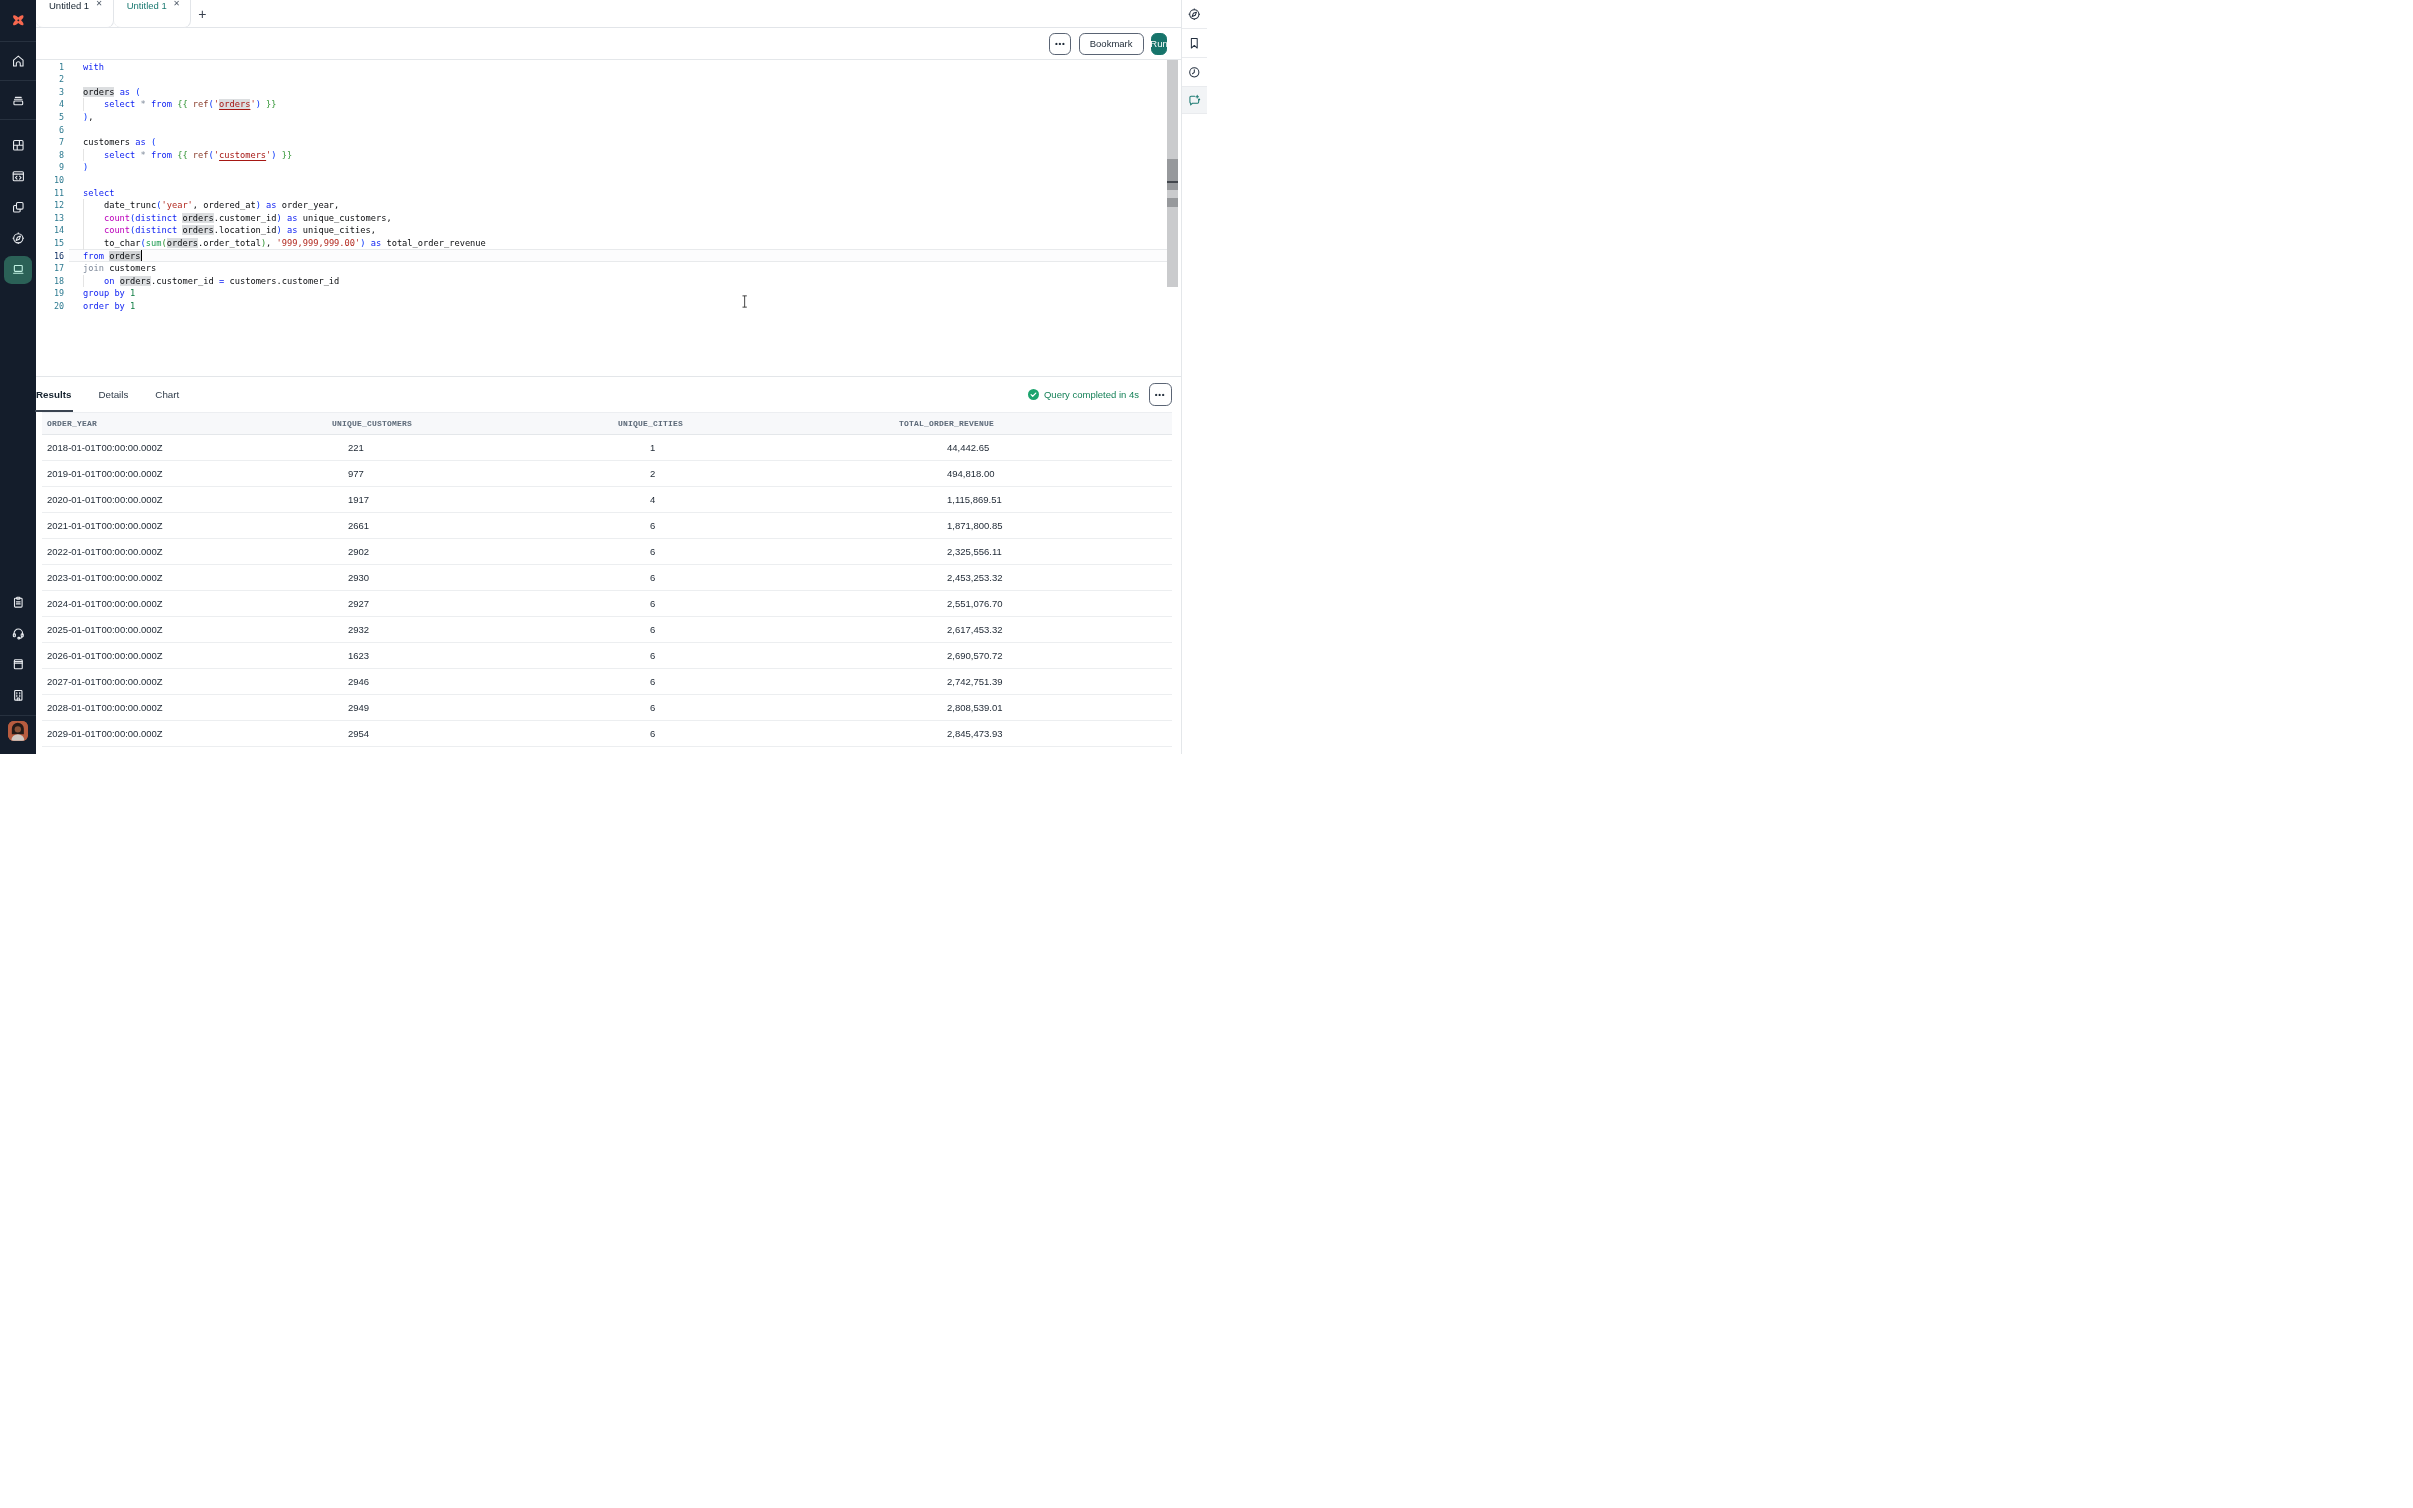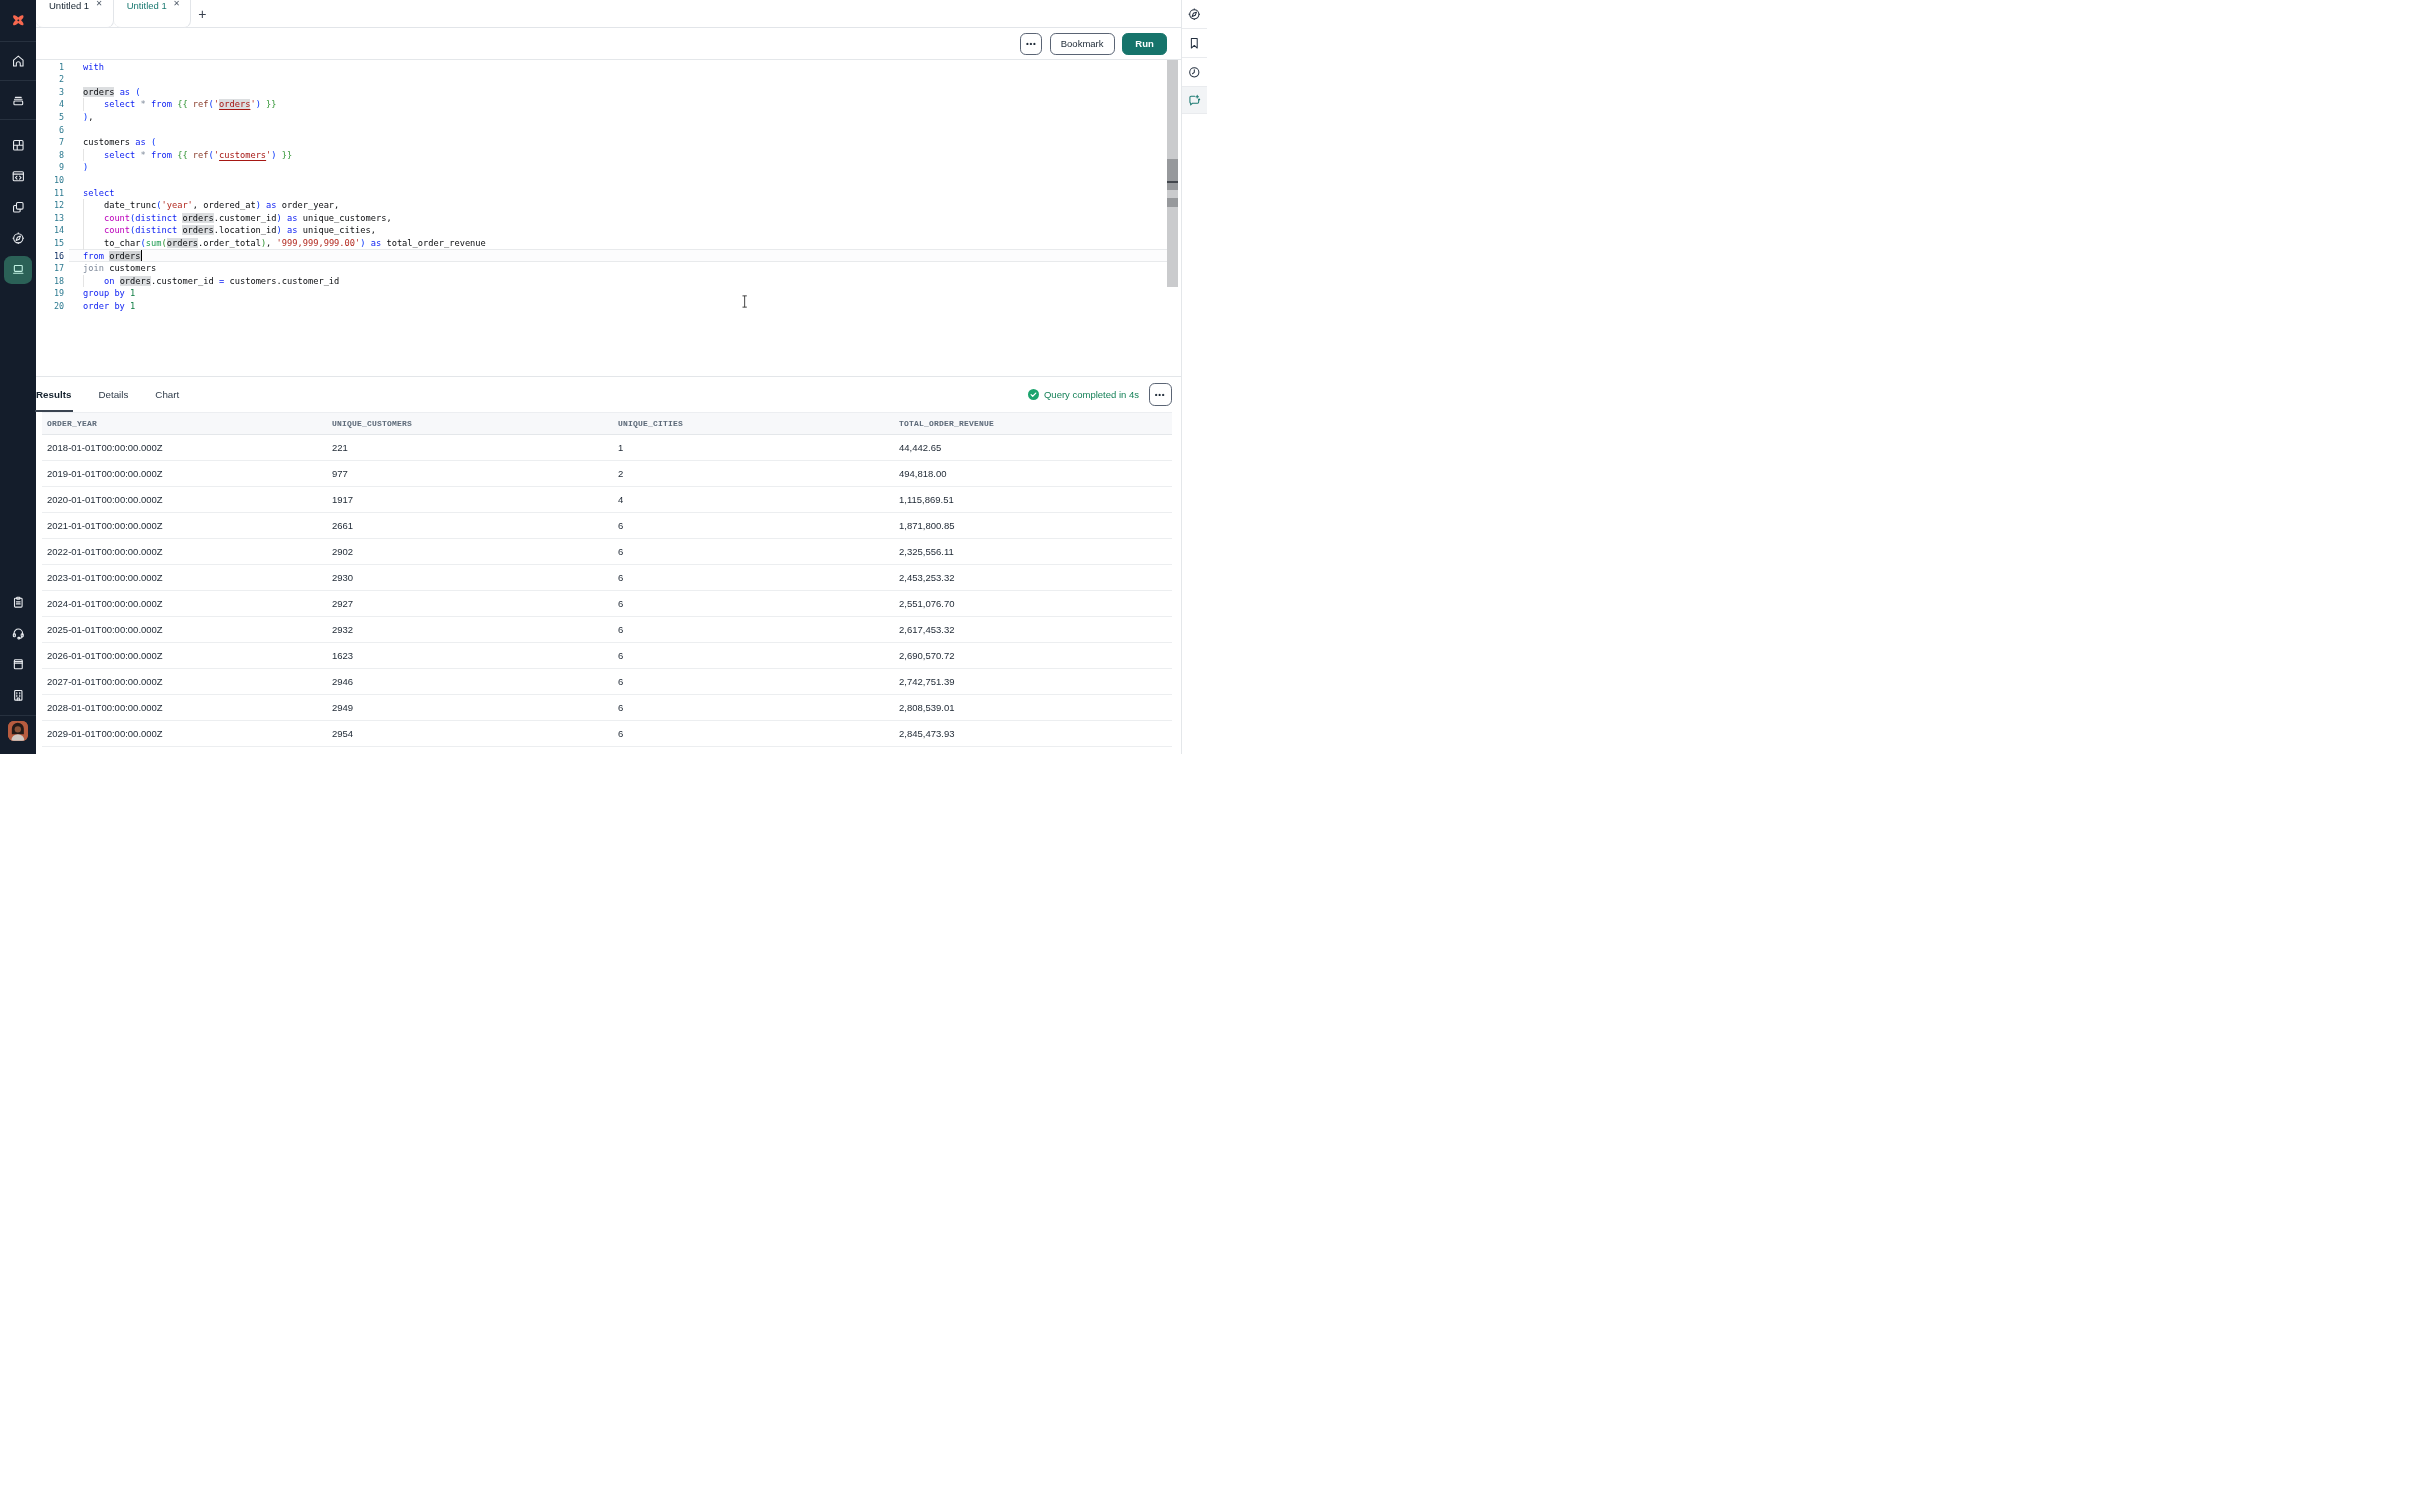--- a/index.html
+++ b/index.html
@@ -49,21 +49,21 @@
 
   
   .toolbar { position:absolute; left:0; right:0; top:28px; height:32px; background:#fff;
              border-bottom:0.7px solid #e4e7ea; display:flex; align-items:center;
              justify-content:flex-end; gap:7.3px; padding-right:14px; }
   .btn { height:22px; border:0.7px solid #5a6474; border-radius:5.8px; background:#fff;
          color:#1d2936; font-size:9.5px; display:flex; align-items:center; justify-content:center;
          cursor:pointer; font-family:"Liberation Sans",sans-serif; }
   .btn-ellipsis { width:22px; letter-spacing:0.7px; font-size:8px; font-weight:bold; }
   .btn-bookmark { padding:0 10.2px; }
-  .btn-run { width:45px; background:#16746b; border:0.7px solid #16746b; color:#fff;font-weight:bold; }
+  .btn-run { width:16px; background:#16746b; border:0.7px solid #16746b; color:#fff; }
 
   
   .editor { position:absolute; left:0; right:0; top:60px; height:316px; background:#fff;
             font-family:"DejaVu Sans Mono","Liberation Mono",monospace; }
   .cur-line { position:absolute; left:33px; right:14px; top:189px; height:12.6px;
               border-top:0.7px solid #e8eaec; border-bottom:0.7px solid #e8eaec; background:#fcfcfd; }
   .gutter { position:absolute; left:0; top:0.7px; width:28px; text-align:right;
             font-size:8.4px; color:#2d7a90; }
   .gutter div { height:12.6px; line-height:12.6px; }
   .gutter div.act { color:#0f2f63; }
@@ -98,21 +98,21 @@
   .rstatus-text { font-size:9.5px; color:#158158; }
   .rtab-ellipsis { position:absolute; right:9.5px; top:5.8px; width:23px; height:23px; }
 
   .rtable { position:absolute; left:5.5px; right:9.5px; top:35px; }
   .thead { height:22.6px; background:#f7f8fa; border-top:0.7px solid #eceef1;
            border-bottom:0.7px solid #e4e7ea; display:grid;
            grid-template-columns:285px 286px 281px 1fr; align-items:center;font-family:Liberation Mono, monospace; }
   .thead span { font-size:8px; font-weight:bold; color:#5d6a79; letter-spacing:0.2px;
                 padding-left:5.5px; }
   .trow { height:26px; border-bottom:0.7px solid #eceef0; display:grid;
-          grid-template-columns:285px 286px 281px 1fr; align-items:center; }
+          grid-template-columns:285px 286px 281px 1fr; align-items:center;gap:16px; }
   .trow span { font-size:9.5px; color:#1d2733; padding-left:5.5px; }
 </style>
 </head>
 <body>
 
 <div class="app">
 
   <nav class="sidebar">
     <div class="sb-cell sb-logo">
       <svg class="icon20" viewBox="0 0 20 20">

